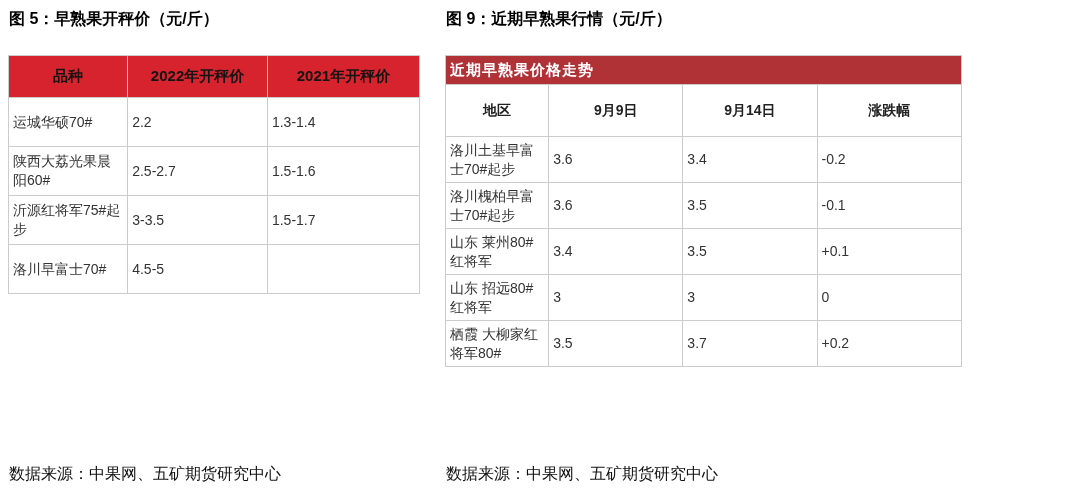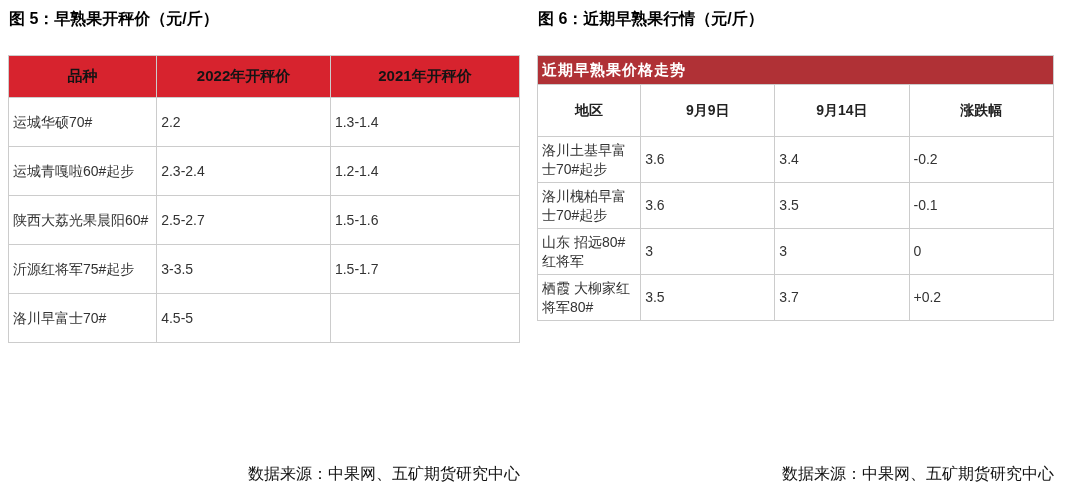--- a/index.html
+++ b/index.html
@@ -9,21 +9,21 @@
     background: #ffffff;
     font-family: "Liberation Sans", "DejaVu Sans", sans-serif;
     overflow: hidden;
   }
   .layout {
     display: flex;
     width: 1080px; height: 496px;
     padding: 6px 14px 8px 8px;
   }
   .col { display: flex; flex-direction: column; height: 100%; }
-  .col-left  { width: 512px; margin-right: 17px; }
+  .col-left  { width: 412px; margin-right: 25px; }
   .col-right { width: 517px; }
 
   .fig-title {
     font-size: 16px;
     font-weight: 700;
     color: #000000;
     padding: 3px 0 0 1px;
     height: 49px;
   }
 
@@ -67,21 +67,20 @@
     font-size: 14px;
     height: 52px;
   }
   table.right tbody td { height: 46px; }
 
   .source {
     margin-top: auto;
     font-size: 16px;
     color: #111111;
     padding: 0 0 3px 1px;
-    text-align: right;
   }
 </style>
 </head>
 <body>
 
 <div class="layout">
 
   <div class="col col-left">
     <div class="fig-title">图 5：早熟果开秤价（元/斤）</div>
 
@@ -98,25 +97,20 @@
           <th>2021年开秤价</th>
         </tr>
       </thead>
       <tbody>
         <tr>
           <td>运城华硕70#</td>
           <td>2.2</td>
           <td>1.3-1.4</td>
         </tr>
         <tr>
-          <td>运城青嘎啦60#起步</td>
-          <td>2.3-2.4</td>
-          <td>1.2-1.4</td>
-        </tr>
-        <tr>
           <td>陕西大荔光果晨阳60#</td>
           <td>2.5-2.7</td>
           <td>1.5-1.6</td>
         </tr>
         <tr>
           <td>沂源红将军75#起步</td>
           <td>3-3.5</td>
           <td>1.5-1.7</td>
         </tr>
         <tr>
@@ -124,21 +118,21 @@
           <td>4.5-5</td>
           <td></td>
         </tr>
       </tbody>
     </table>
 
     <div class="source">数据来源：中果网、五矿期货研究中心</div>
   </div>
 
   <div class="col col-right">
-    <div class="fig-title">图 6：近期早熟果行情（元/斤）</div>
+    <div class="fig-title">图 9：近期早熟果行情（元/斤）</div>
 
     <table class="data right">
       <colgroup>
           <col style="width:20%">
           <col style="width:26%">
           <col style="width:26%">
           <col style="width:28%">
         </colgroup>
       <thead>
         <tr>
@@ -158,20 +152,26 @@
           <td>3.4</td>
           <td>-0.2</td>
         </tr>
         <tr>
           <td>洛川槐柏早富士70#起步</td>
           <td>3.6</td>
           <td>3.5</td>
           <td>-0.1</td>
         </tr>
         <tr>
+          <td>山东 莱州80#红将军</td>
+          <td>3.4</td>
+          <td>3.5</td>
+          <td>+0.1</td>
+        </tr>
+        <tr>
           <td>山东 招远80#红将军</td>
           <td>3</td>
           <td>3</td>
           <td>0</td>
         </tr>
         <tr>
           <td>栖霞 大柳家红将军80#</td>
           <td>3.5</td>
           <td>3.7</td>
           <td>+0.2</td>

